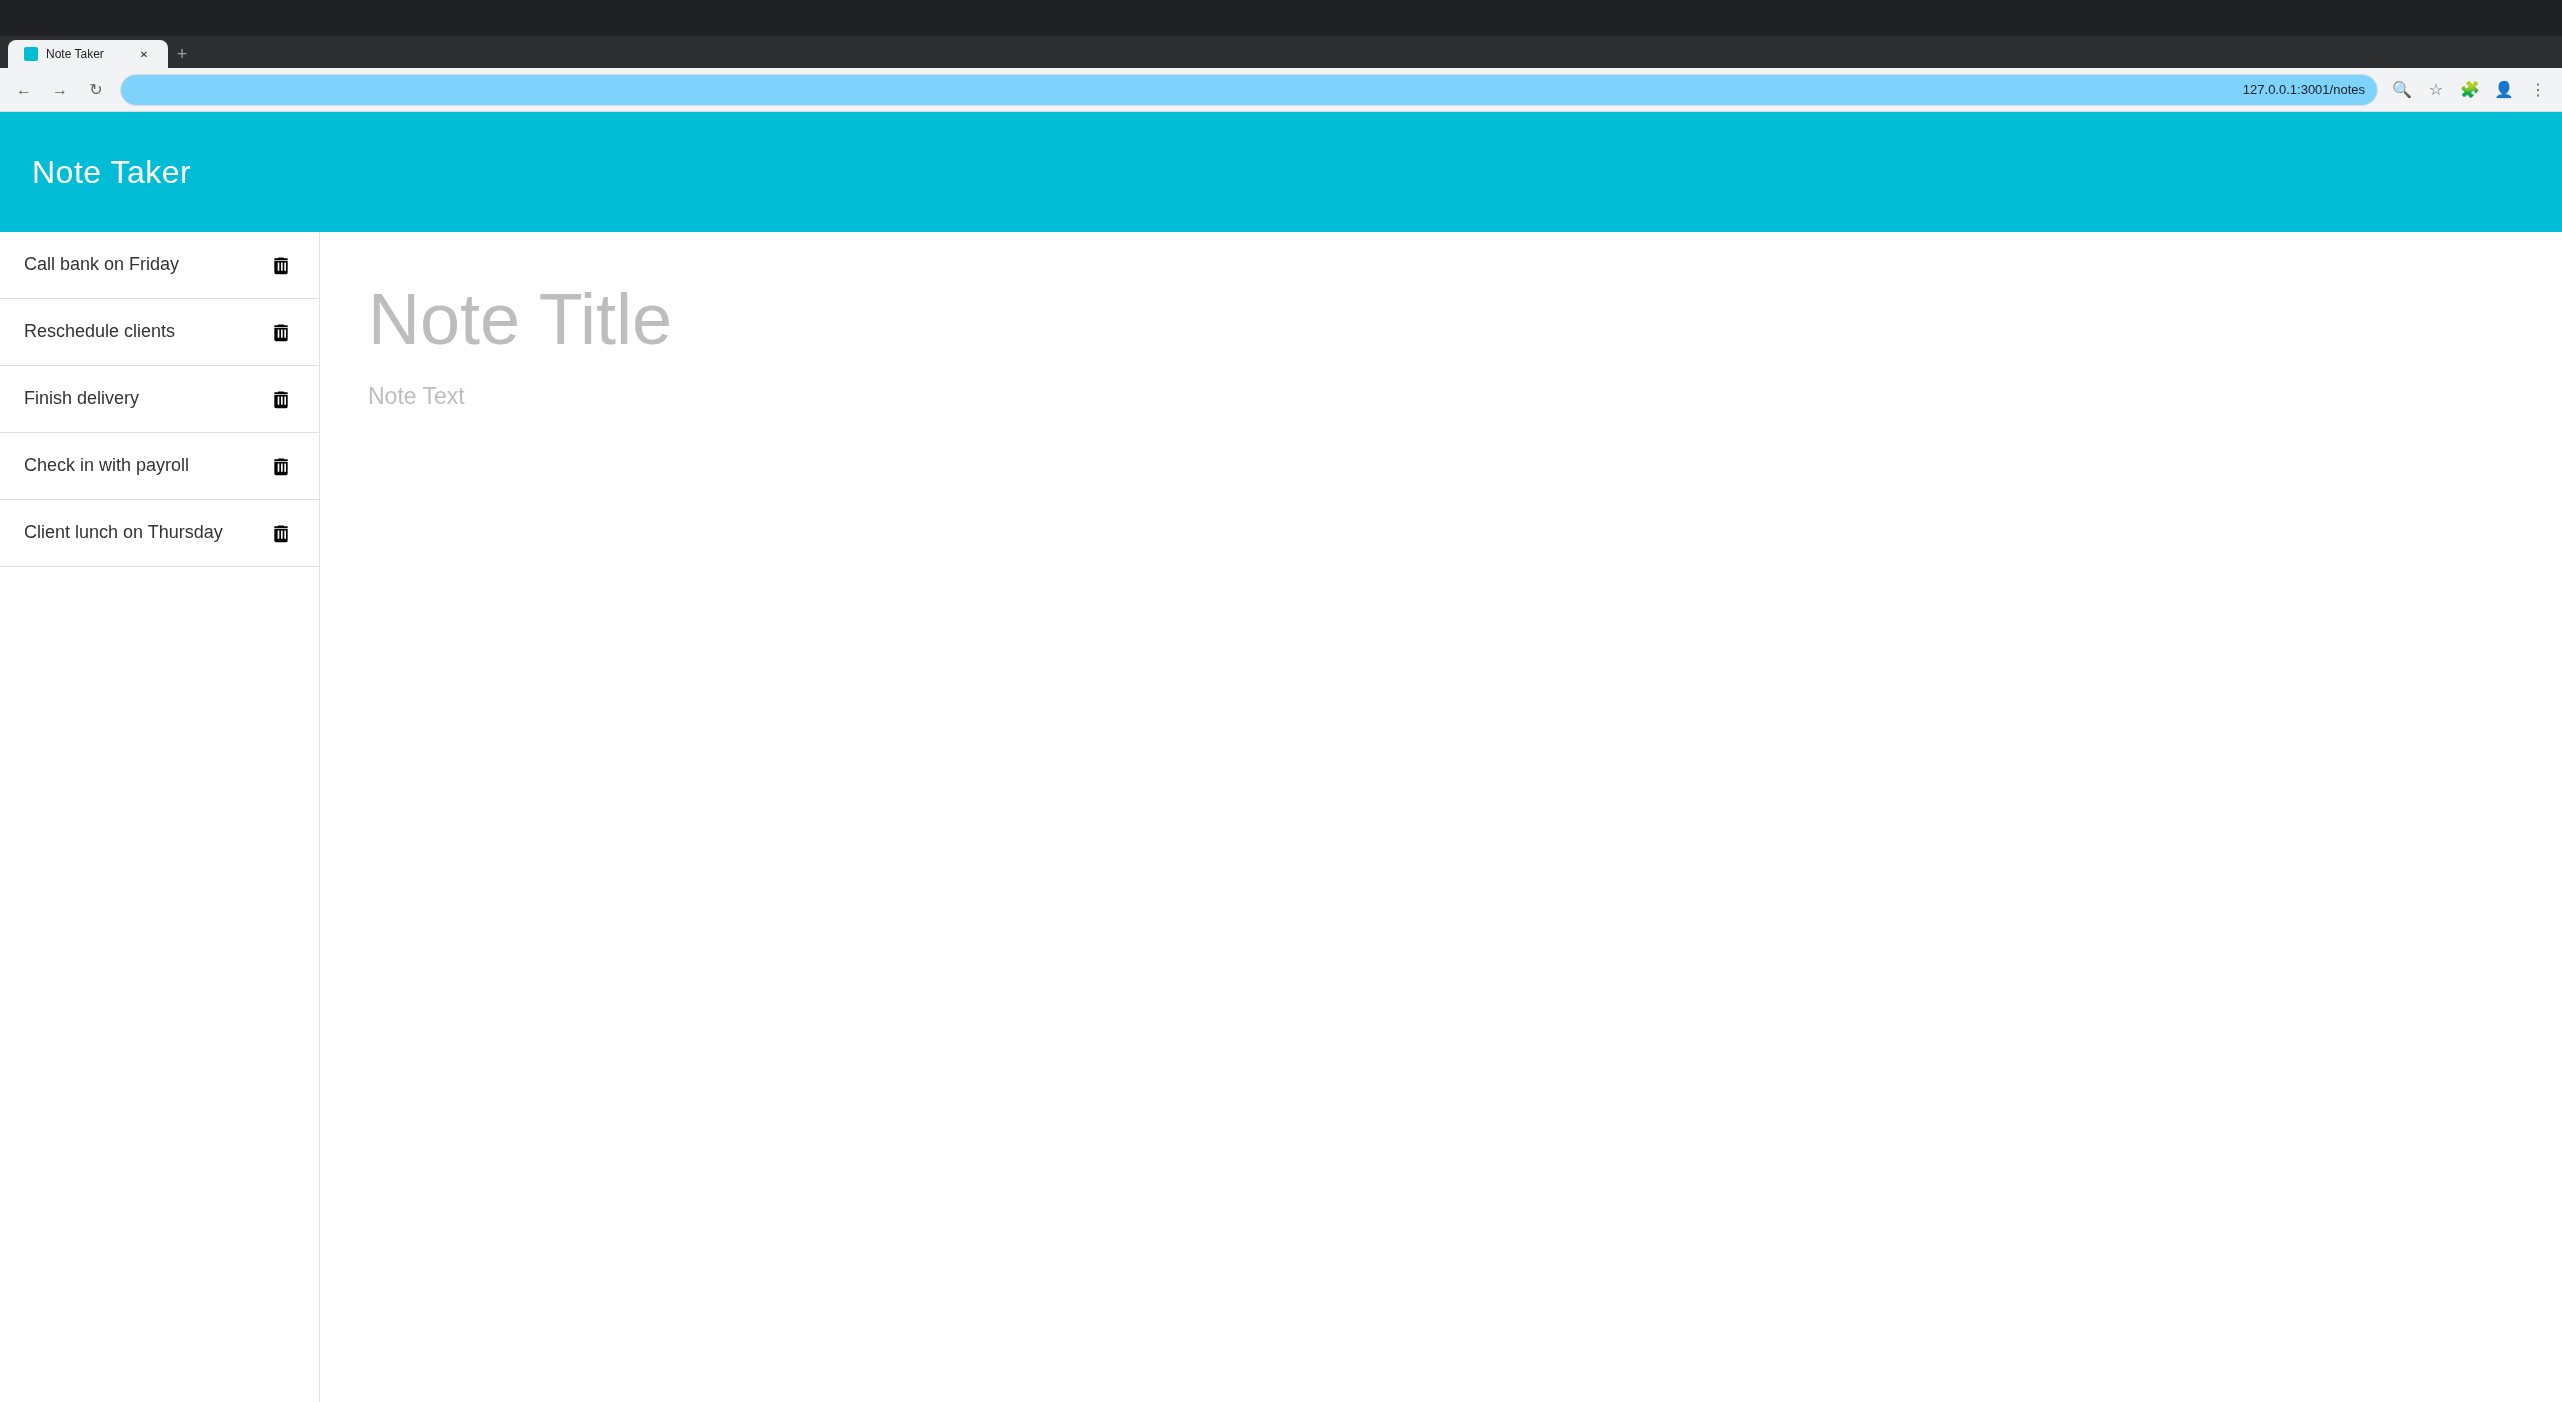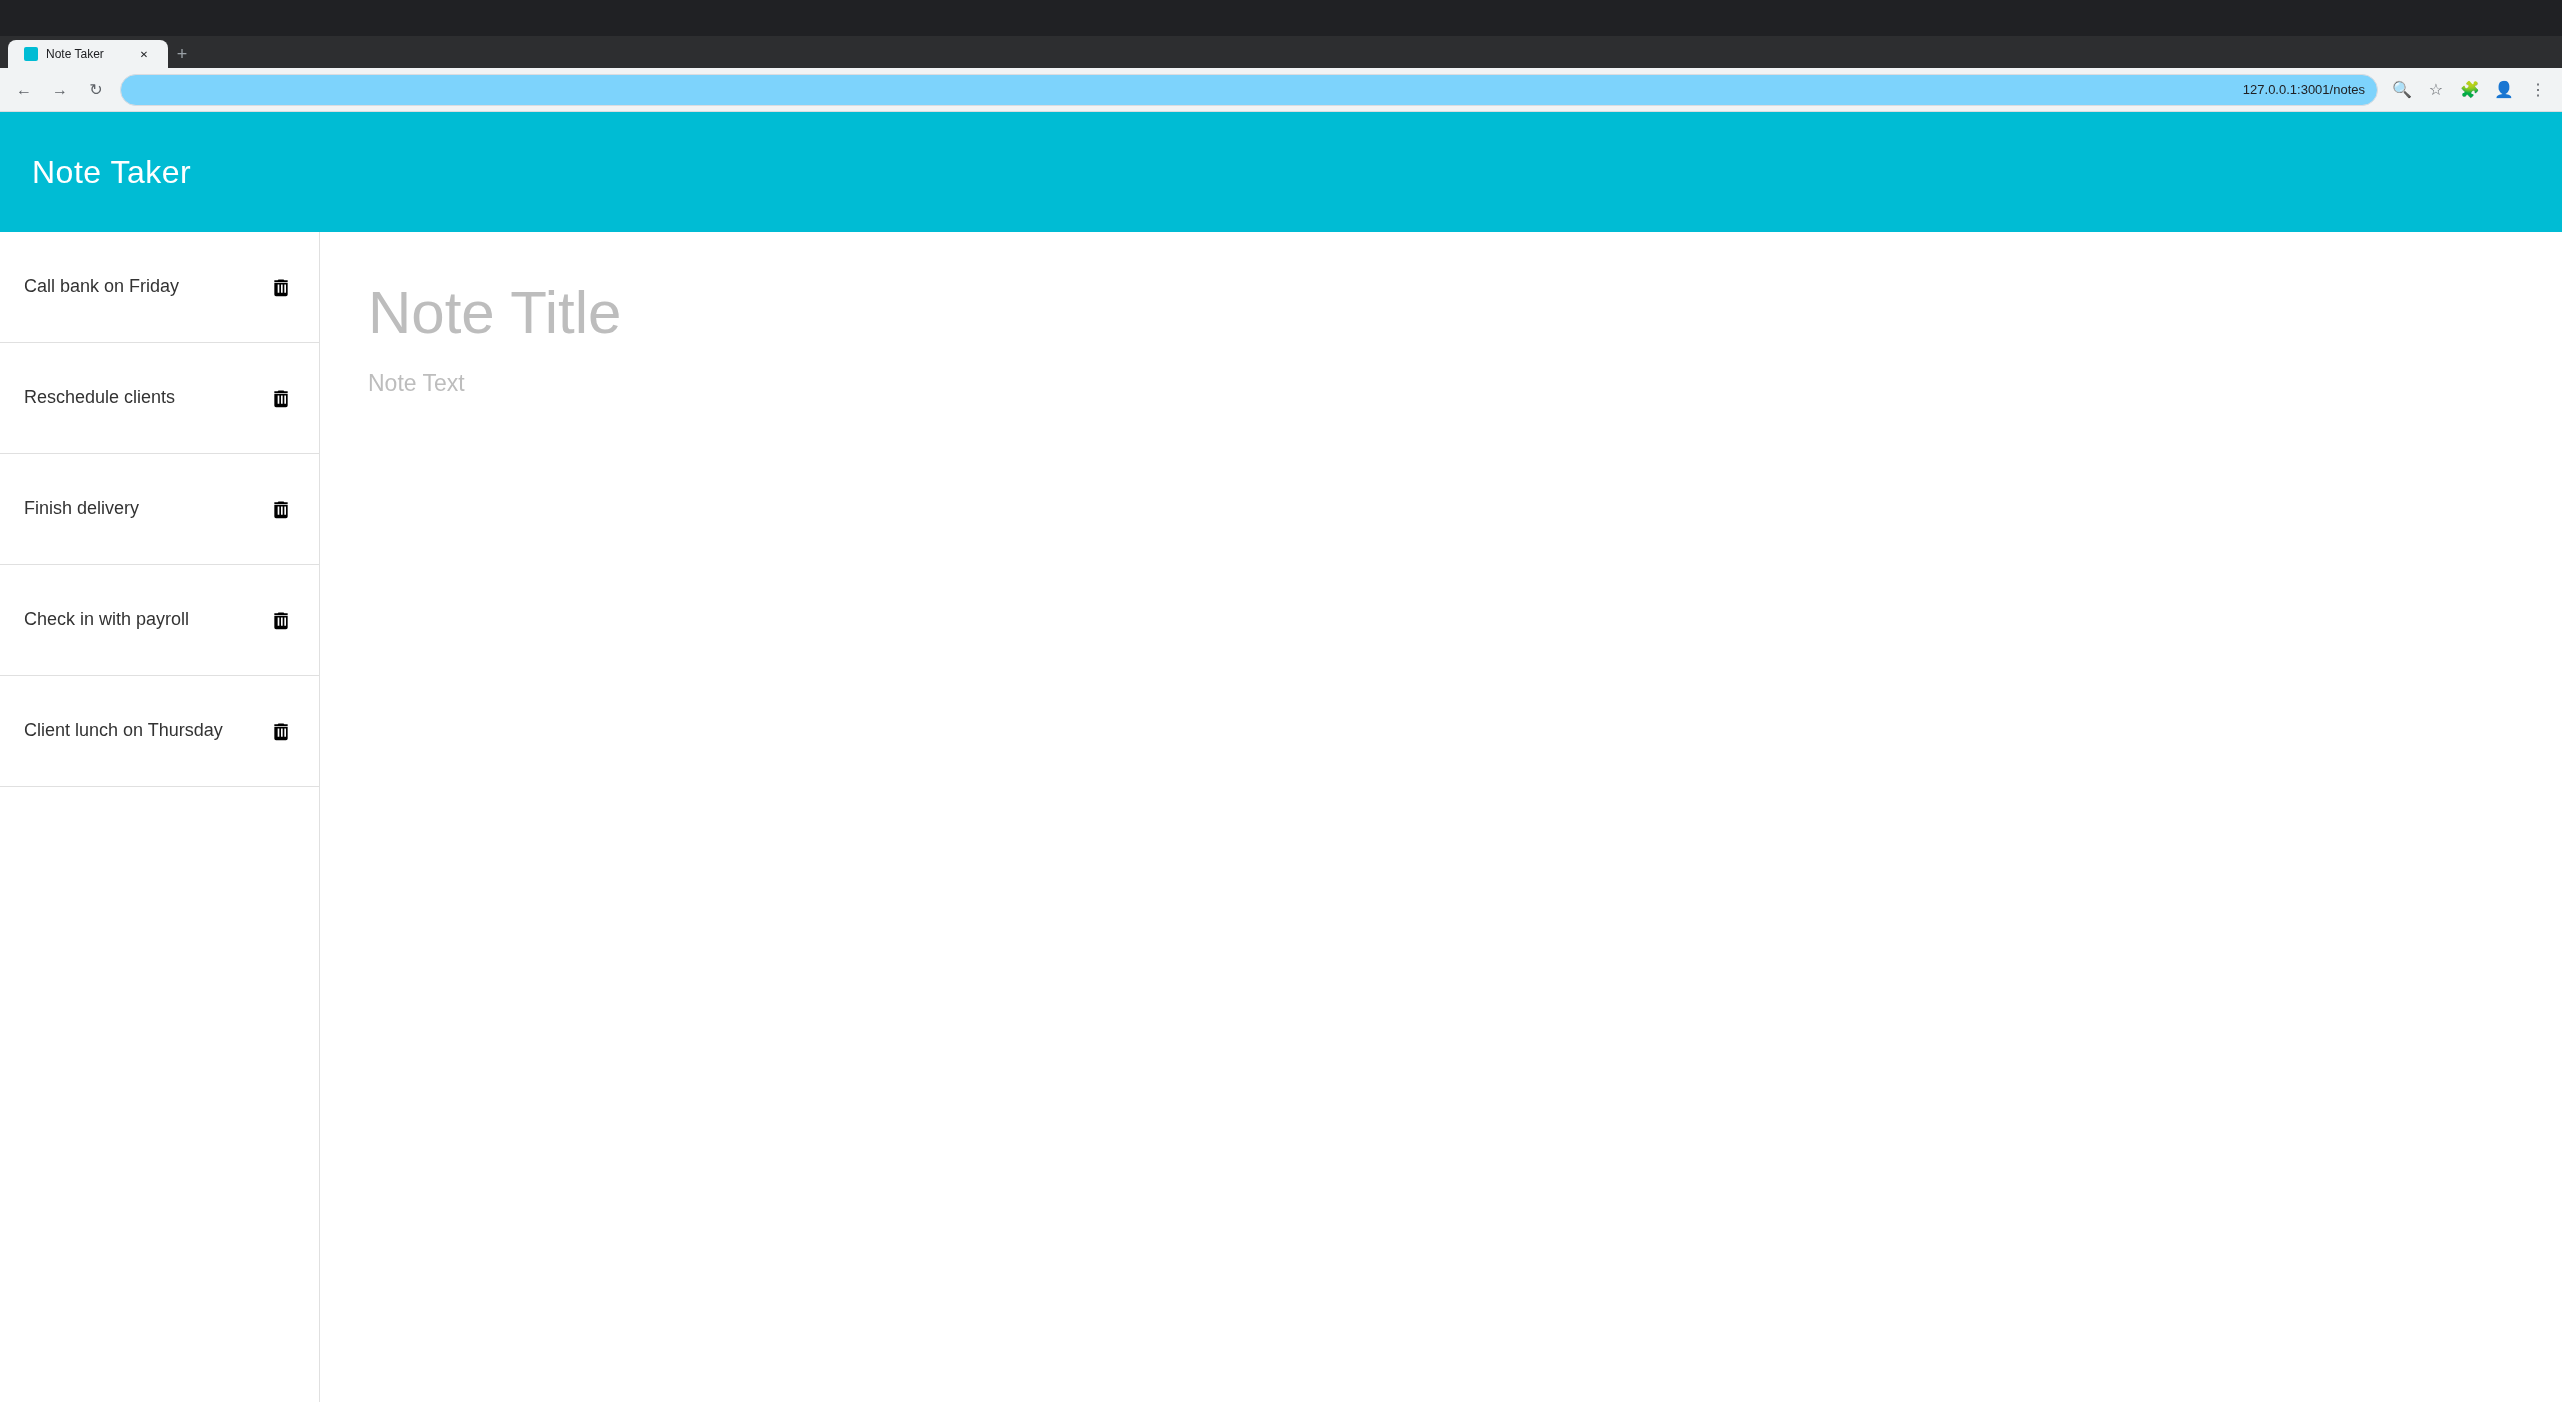--- a/index.html
+++ b/index.html
@@ -158,21 +158,21 @@
       min-width: 320px;
       border-right: 1px solid #e0e0e0;
       overflow-y: auto;
       background: #fff;
     }
 
     .note-item {
       display: flex;
       align-items: center;
       justify-content: space-between;
-      padding: 40px 24px;
+      padding: 18px 24px;
       border-bottom: 1px solid #e0e0e0;
       cursor: pointer;
     }
 
     .note-item-title {
       font-size: 18px;
       color: #333;
       font-weight: 400;
       flex: 1;
       line-height: 1.4;
@@ -200,21 +200,21 @@
     }
 
     
     .main-content {
       flex: 1;
       padding: 48px 48px;
       background: #fff;
     }
 
     .note-title-placeholder {
-      font-size: 60px;
+      font-size: 72px;
       color: #bdbdbd;
       font-weight: 300;
       margin-bottom: 24px;
       line-height: 1.1;
     }
 
     .note-text-placeholder {
       font-size: 23px;
       color: #bdbdbd;
       font-weight: 400;

